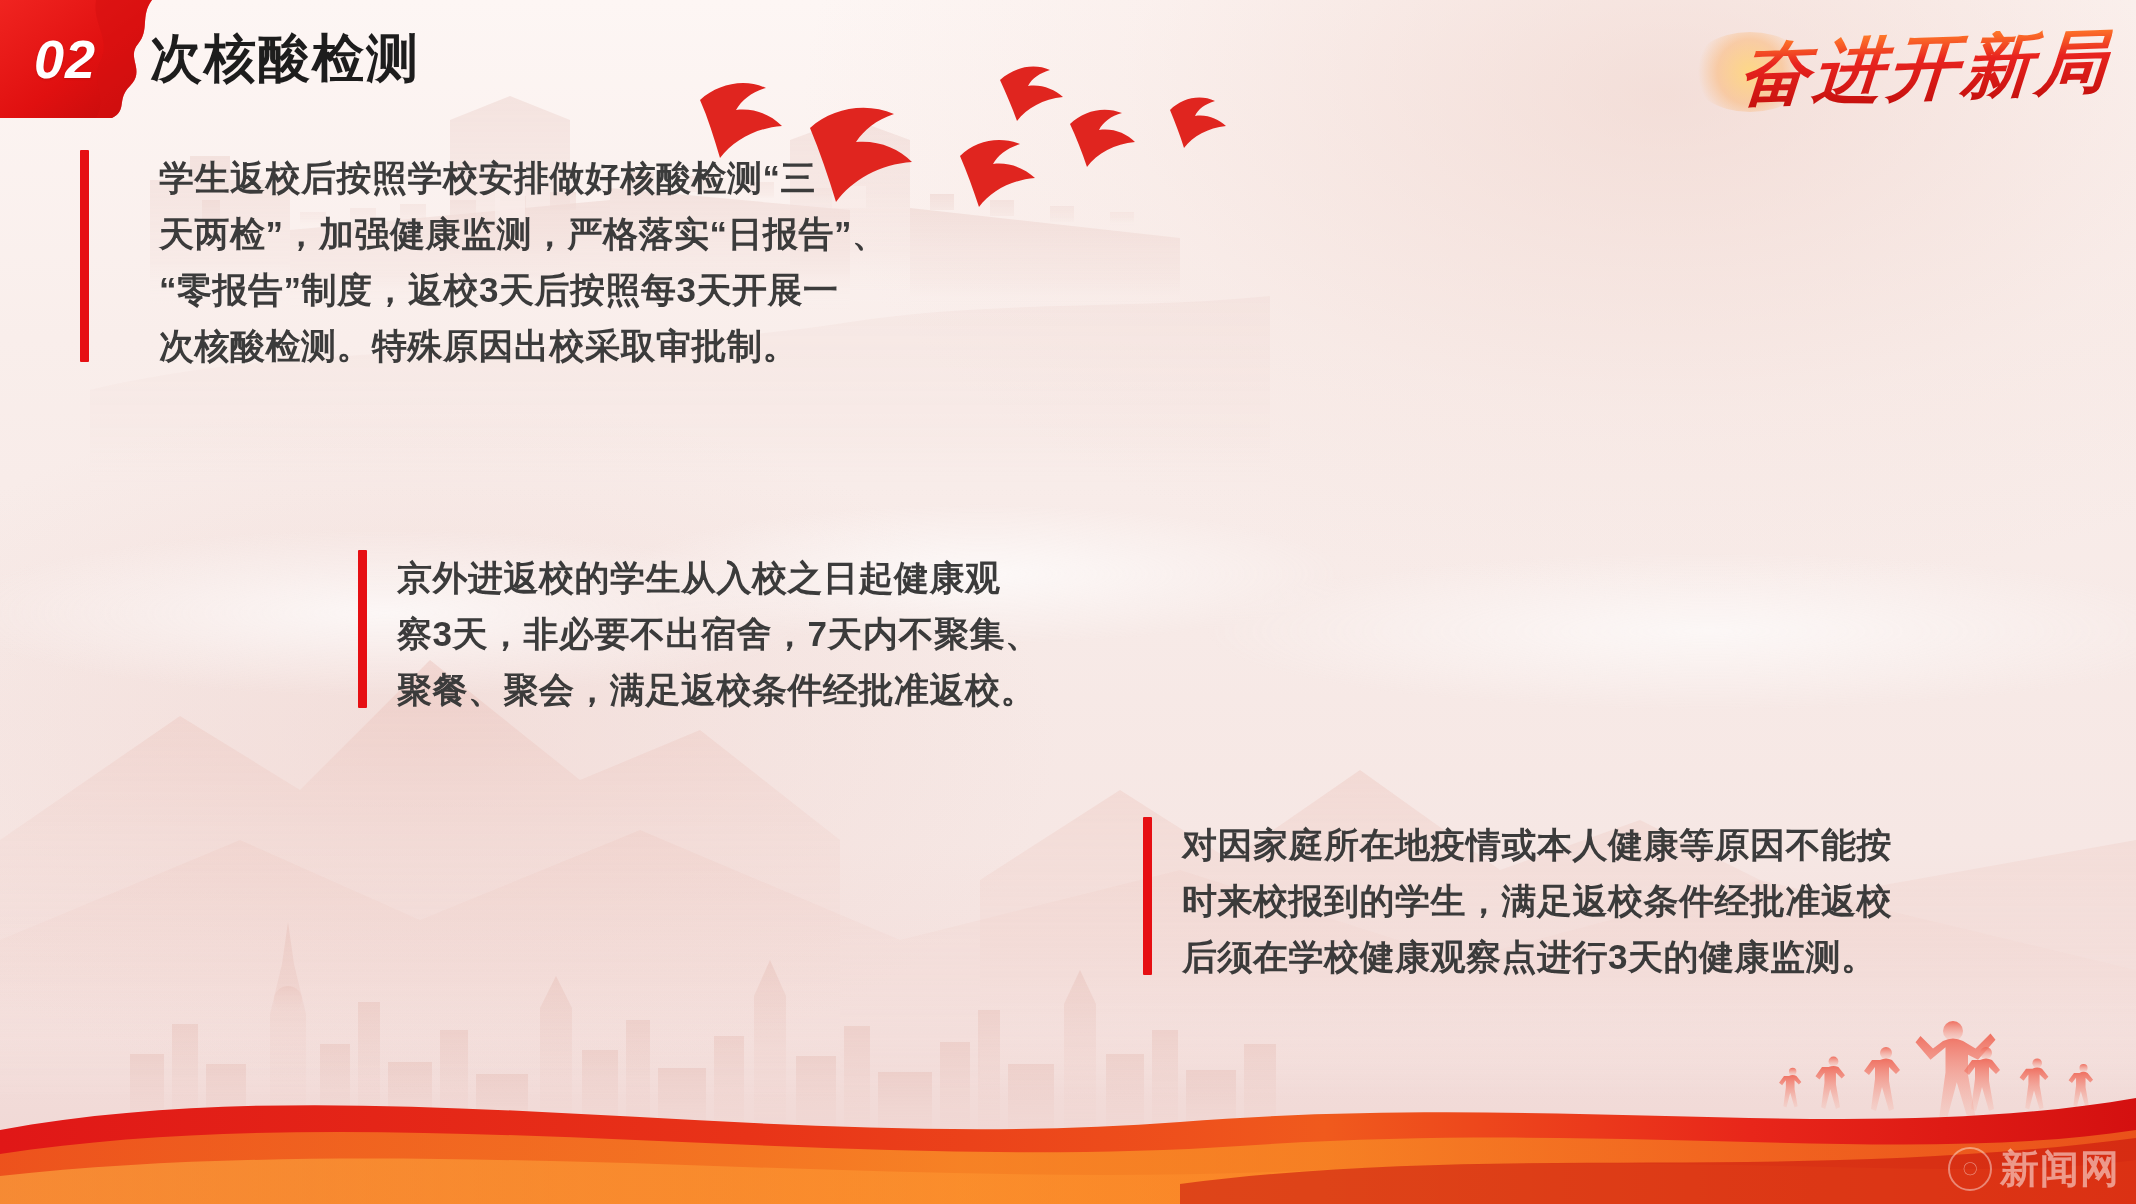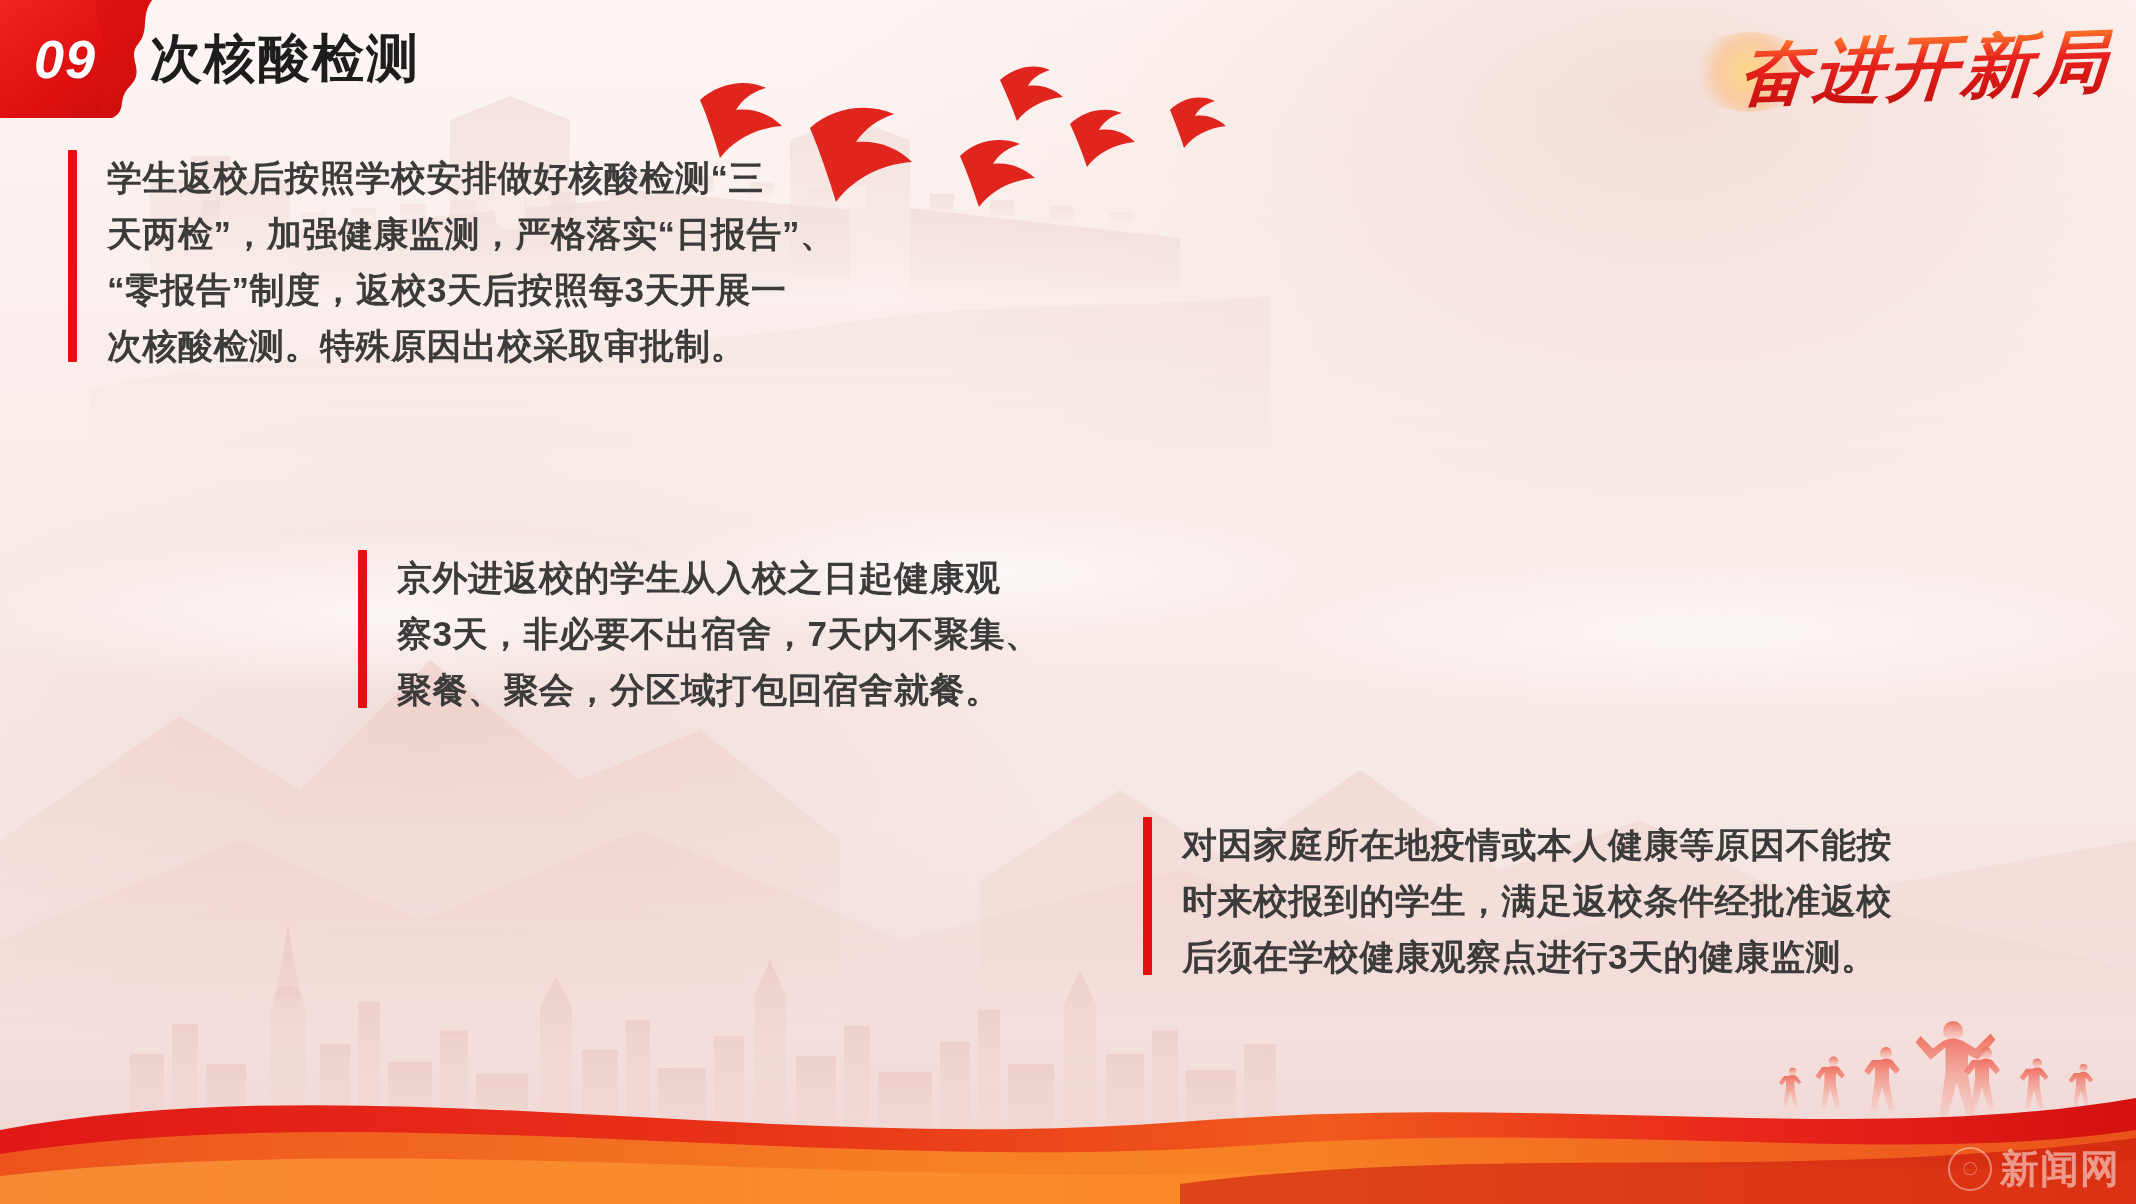--- a/index.html
+++ b/index.html
@@ -86,21 +86,21 @@
   
   .block{position:absolute;display:flex;align-items:stretch;}
   .bar{width:9px;background:#e60f13;flex:0 0 9px;border-radius:1px;}
   .block-text{
     padding-left:30px;
     font-family:"Liberation Sans","DejaVu Sans",sans-serif;
     font-size:35px;font-weight:bold;color:#3b3b3b;
     line-height:56px;letter-spacing:.5px;
     white-space:pre-line;
   }
-  #block-1{left:68px;top:150px;height:212px;}
+  #block-1{left:80px;top:150px;height:212px;gap:40px;}
   #block-2{left:358px;top:550px;height:158px;}
   #block-3{left:1100px;top:817px;height:158px;padding-left:43px;}
 
   
   .wm{
     position:absolute;right:16px;bottom:12px;height:46px;
     display:flex;align-items:center;gap:8px;opacity:.55;
   }
   .wm-badge{
     width:40px;height:40px;border-radius:50%;
@@ -296,41 +296,41 @@
         <linearGradient id="flg" x1="0" y1="0" x2="1" y2="1">
           <stop offset="0%" stop-color="#f02420"></stop>
           <stop offset="55%" stop-color="#e01010"></stop>
           <stop offset="100%" stop-color="#c00b0b"></stop>
         </linearGradient>
       </defs>
       <path d="M0 0 L152 0 C 140 16, 150 30, 138 44 C 126 58, 146 70, 130 86 C 116 100, 128 110, 112 118 L0 118 Z" fill="url(#flg)"></path>
       <path d="M96 0 C 92 24, 112 40, 100 62 C 90 82, 108 98, 96 118 L112 118 C 128 110, 116 100, 130 86 C 146 70, 126 58, 138 44 C 150 30, 140 16, 152 0 Z" fill="#d61111" opacity="0.55"></path>
     </svg>
   </div>
-  <div class="flag-num">09</div>
+  <div class="flag-num">02</div>
   <div class="page-title">次核酸检测</div>
 
   <div class="callig">
     <div class="callig-glow"></div>
     <div class="callig-text">奋进开新局</div>
   </div>
 
   <div class="block" id="block-1">
     <div class="bar"></div>
     <div class="block-text">学生返校后按照学校安排做好核酸检测“三
 天两检”，加强健康监测，严格落实“日报告”、
 “零报告”制度，返校3天后按照每3天开展一
 次核酸检测。特殊原因出校采取审批制。</div>
   </div>
 
   <div class="block" id="block-2">
     <div class="bar"></div>
     <div class="block-text">京外进返校的学生从入校之日起健康观
 察3天，非必要不出宿舍，7天内不聚集、
-聚餐、聚会，分区域打包回宿舍就餐。</div>
+聚餐、聚会，满足返校条件经批准返校。</div>
   </div>
 
   <div class="block" id="block-3">
     <div class="bar"></div>
     <div class="block-text">对因家庭所在地疫情或本人健康等原因不能按
 时来校报到的学生，满足返校条件经批准返校
 后须在学校健康观察点进行3天的健康监测。</div>
   </div>
 
   <div class="wm">

